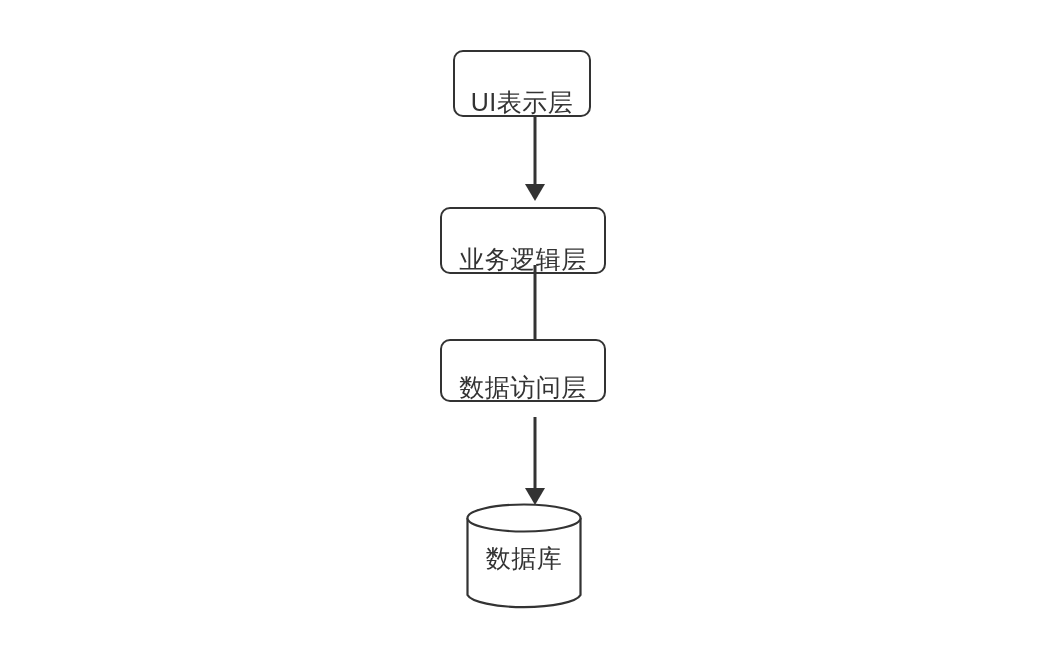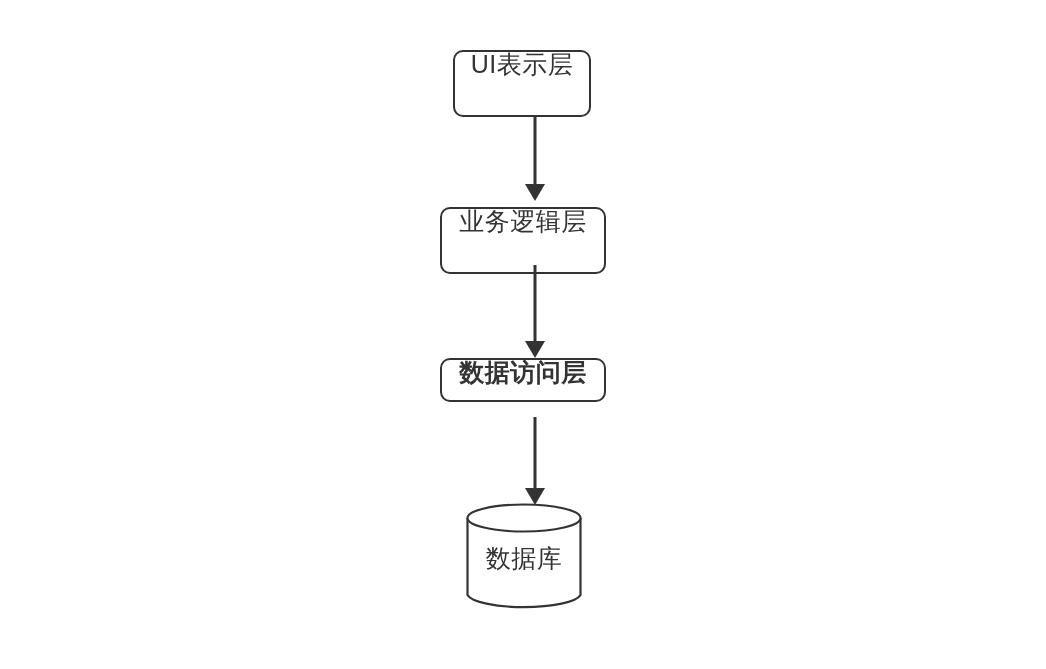--- a/index.html
+++ b/index.html
@@ -19,31 +19,31 @@
     height: 669px;
     background: #ffffff;
   }
   .node {
     position: absolute;
     box-sizing: border-box;
     background: #ffffff;
     border: 2px solid #333333;
     border-radius: 10px;
     display: flex;
-    align-items: flex-start;
+    align-items: flex-end;
     justify-content: center;
     color: #333333;
     font-size: 25px;
     line-height: 1;
     letter-spacing: 0.5px;
     white-space: nowrap;
   }
   #node-ui        { left: 453px; top: 50px;  width: 138px; height: 67px; }
   #node-business  { left: 440px; top: 207px; width: 166px; height: 67px; }
-  #node-dataaccess{ left: 440px; top: 358px; width: 166px; height: 44px; font-weight: bold; }
+  #node-dataaccess{ left: 440px; top: 339px; width: 166px; height: 63px; }
 
   .edge {
     position: absolute;
     overflow: visible;
   }
   .edge svg { display: block; overflow: visible; }
 
   #cylinder {
     position: absolute;
     left: 466px;

